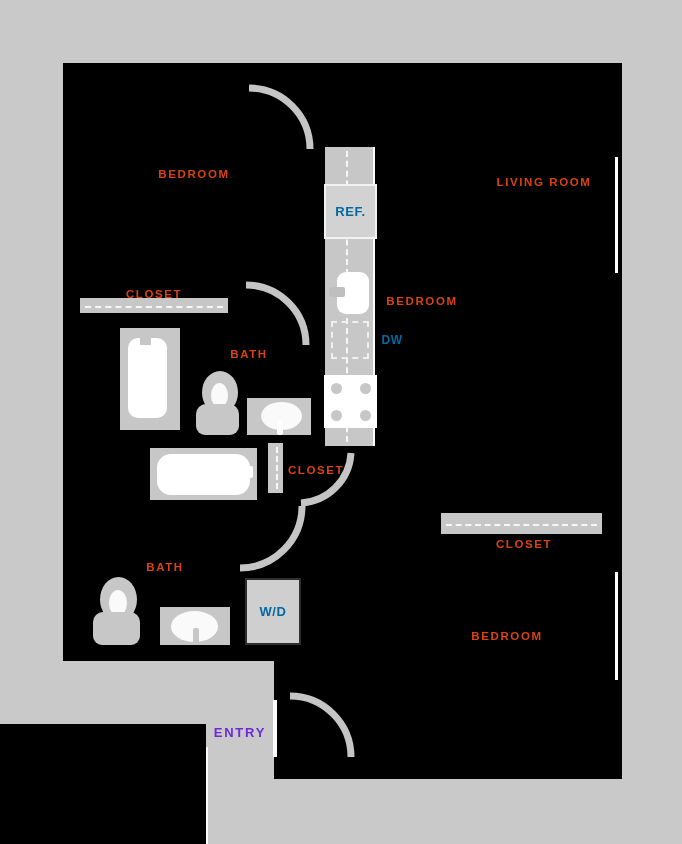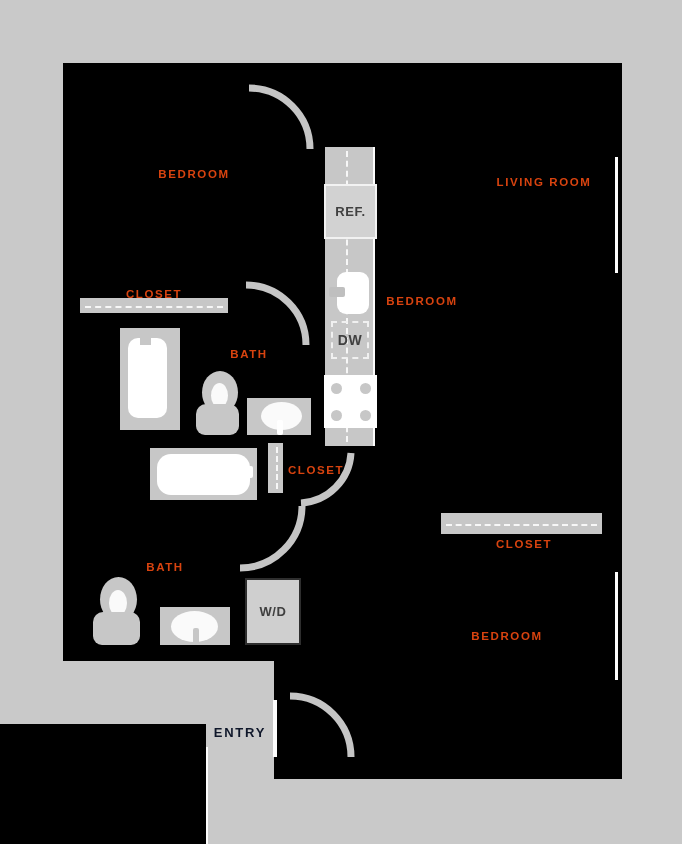--- a/index.html
+++ b/index.html
@@ -13,25 +13,25 @@
   .wall{background:#000;}
   .seam{background:#fdfdfd;}
   .fix{background:#c7c7c7;}
   .roomlabel{
     position:absolute;transform:translate(-50%,-50%);
     color:#d8430f;font-weight:bold;font-size:11.5px;
     letter-spacing:1.6px;white-space:nowrap;
   }
   .darklabel{
     position:absolute;transform:translate(-50%,-50%);
-    color:#0f172a;font-weight:bold;font-size:13px;
+    color:#6d28d9;font-weight:bold;font-size:13px;
     letter-spacing:1.8px;white-space:nowrap;
   }
   .fixlabel{
-    color:#404040;font-weight:bold;font-size:13px;letter-spacing:0.6px;
+    color:#0369a1;font-weight:bold;font-size:13px;letter-spacing:0.6px;
     display:flex;align-items:center;justify-content:center;
     width:100%;height:100%;
   }
   .dash-h{position:absolute;left:5px;right:5px;top:50%;border-top:2px dashed #f7f7f7;}
   .dash-v{position:absolute;top:4px;bottom:4px;left:50%;border-left:2px dashed #f7f7f7;}
   .burner{position:absolute;width:11px;height:11px;border-radius:50%;background:#c7c7c7;}
   .white{background:#fff;}
   .hole{background:#fafafa;border-radius:50%;}
 </style>
 </head>
@@ -61,21 +61,21 @@
 
 <div class="abs" style="left:324px;top:184px;width:53px;height:55px;background:#d2d2d2;
             border:2px solid #f2f2f2;box-sizing:border-box;">
   <div class="fixlabel">REF.</div>
 </div>
 
 <div class="abs" style="left:329px;top:287px;width:16px;height:10px;background:#bfbfbf;border-radius:2px;z-index:3;"></div>
 <div class="abs white" style="left:337px;top:272px;width:32px;height:42px;border-radius:9px;z-index:2;"></div>
 
 <div class="abs" style="left:331px;top:321px;width:38px;height:38px;border:2px dashed #f0f0f0;box-sizing:border-box;">
-  <div class="fixlabel" style="font-size:14px;">DW</div>
+  <div class="fixlabel" style="font-size:12px;margin-left:42px;">DW</div>
 </div>
 
 <div class="abs white" style="left:324px;top:375px;width:53px;height:53px;">
   <div class="burner" style="left:6.5px;top:7.5px;"></div>
   <div class="burner" style="left:35.5px;top:7.5px;"></div>
   <div class="burner" style="left:6.5px;top:34.5px;"></div>
   <div class="burner" style="left:35.5px;top:34.5px;"></div>
 </div>
 
 <div class="abs fix" style="left:80px;top:298px;width:148px;height:15px;">

